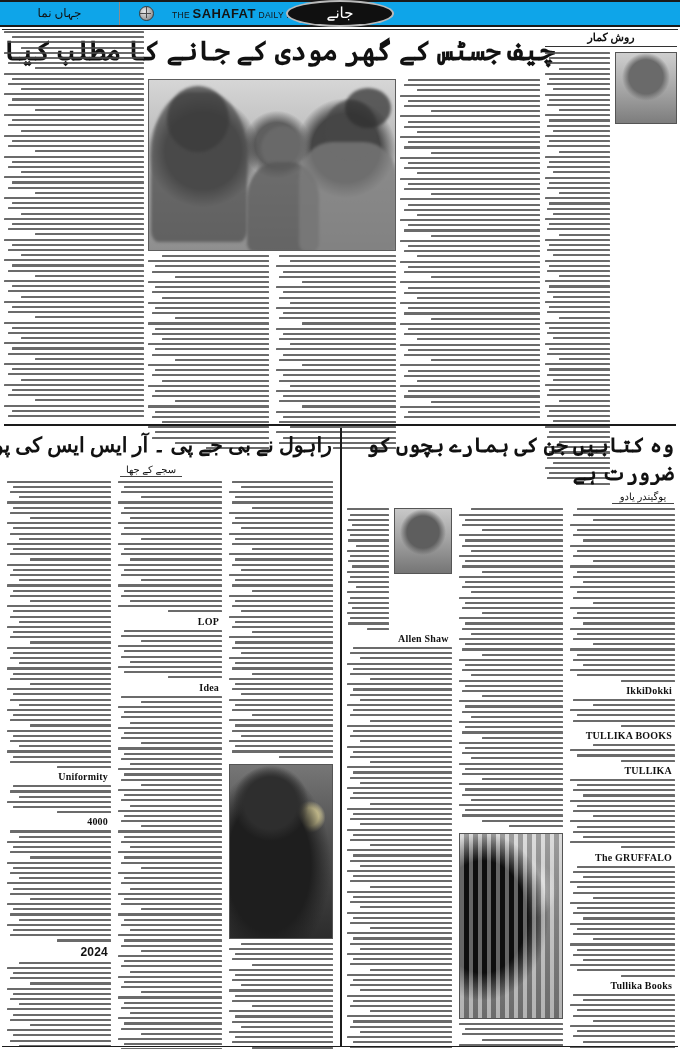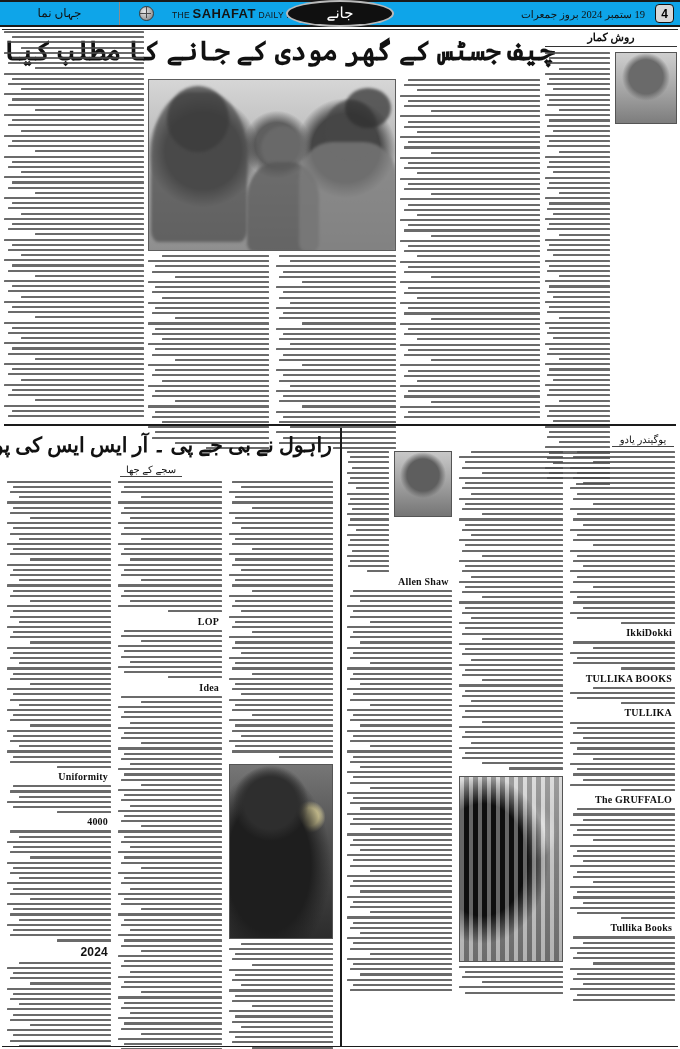--- a/index.html
+++ b/index.html
@@ -170,24 +170,20 @@
 
 <div class="page">
 
   <div class="masthead">
     <div class="mh-left">جہاں نما</div>
     <div class="mh-globe">
         <span class="globe-ico"></span>
       </div>
     <div class="mh-en"><span>THE </span><b>SAHAFAT</b><span> DAILY Mumbai</span></div>
     <div class="mh-logo">جانے</div>
-    <div class="mh-right">
-      <div class="mh-date">19 ستمبر 2024 بروز جمعرات</div>
-      <div class="mh-pageno">4</div>
-    </div>
   </div>
   <div class="edge-rule-top"></div>
 
   <div class="top-sec">
 
     <div class="hl-main">چیف جسٹس کے گھر مودی کے جانے کا مطلب کیا ہے؟</div>
 
     <div class="ph-main photo">
         <div class="blob" style="left: 2px; top: 12px; width: 96px; height: 150px; border-radius: 42% 42% 8% 8%; background: rgb(79, 79, 79); opacity: 0.72;"></div>
         <div class="blob" style="left: 18px; top: 6px; width: 62px; height: 66px; border-radius: 50%; background: rgb(58, 58, 58); opacity: 0.72;"></div>
@@ -519,20 +515,21 @@
           <div class="ln s4"></div>
           <div class="ln end"></div>
         </div>
     </div>
   </div>
 
   <div class="hr-thick" style="top:424px"></div>
   <div class="vdiv" style="left:340px"></div>
 
   <div class="art art-books">
+    <div class="hl-sec wrap">وہ کتابیں جن کی ہمارے بچوں کو ضرورت ہے</div>
     <div class="sub-byline">یوگیندر یادو</div>
 
     <div class="cols3">
       <div class="c">
         <div class="copy">
             <div class="ln s2"></div>
             <div class="ln s4"></div>
             <div class="ln s5"></div>
             <div class="ln s1"></div>
             <div class="ln s2"></div>

